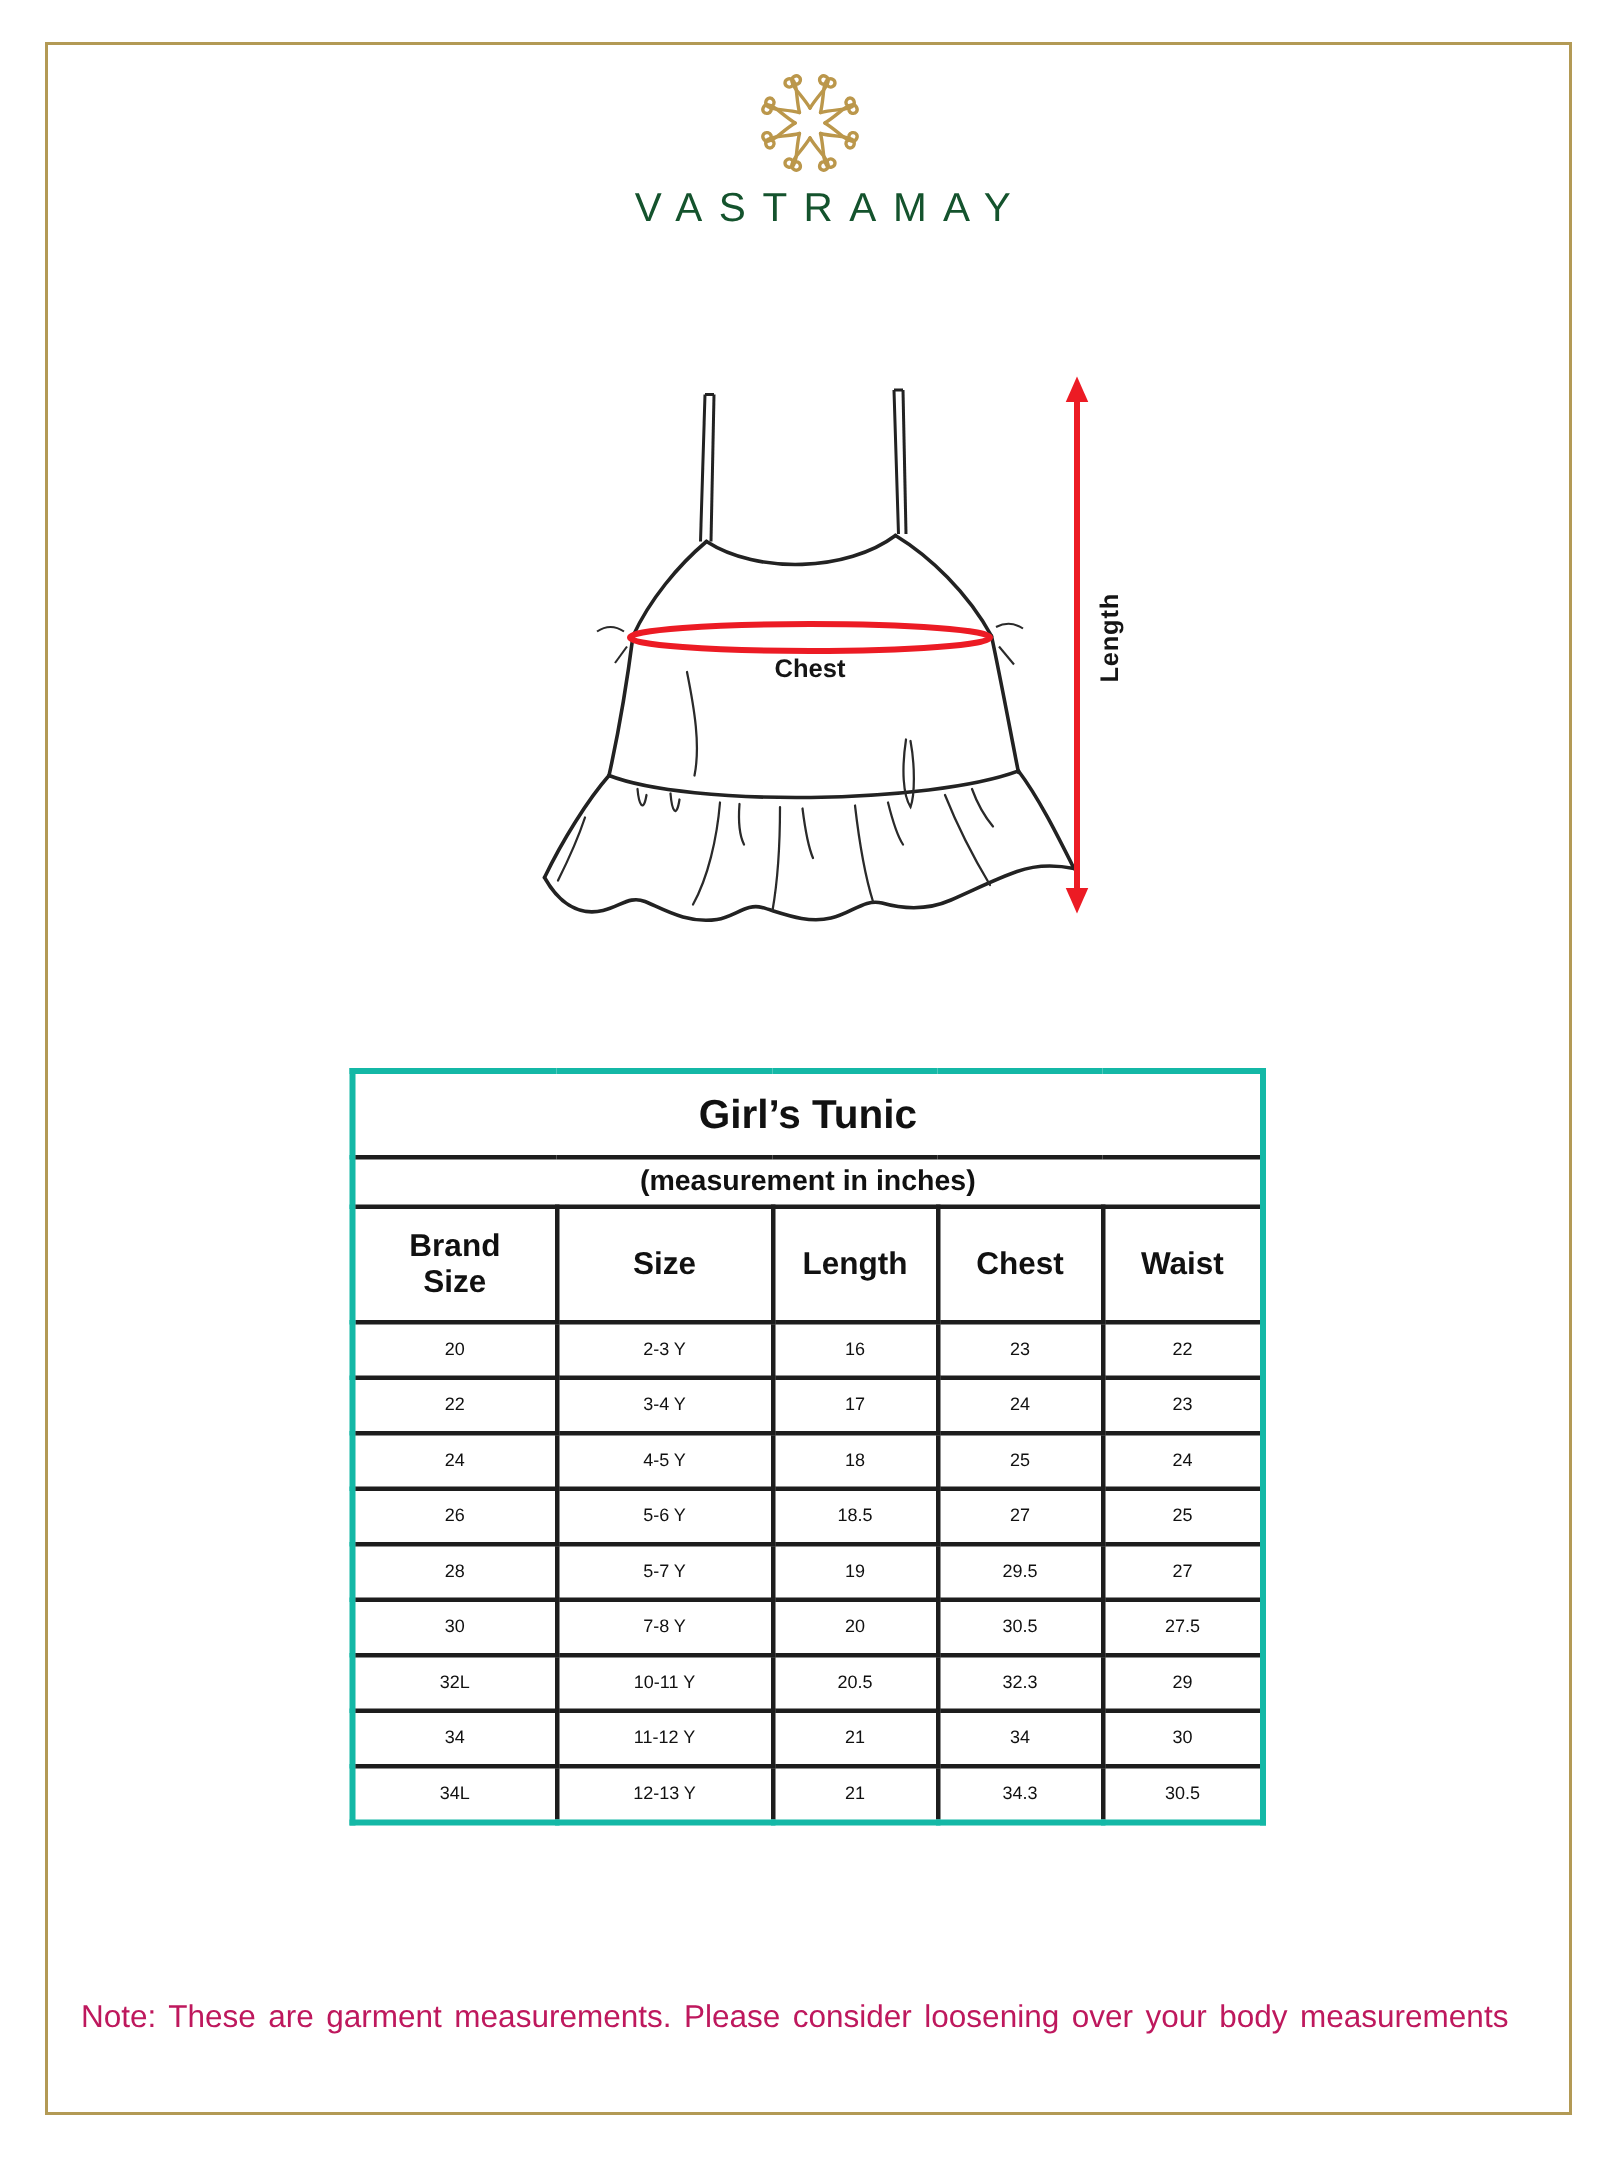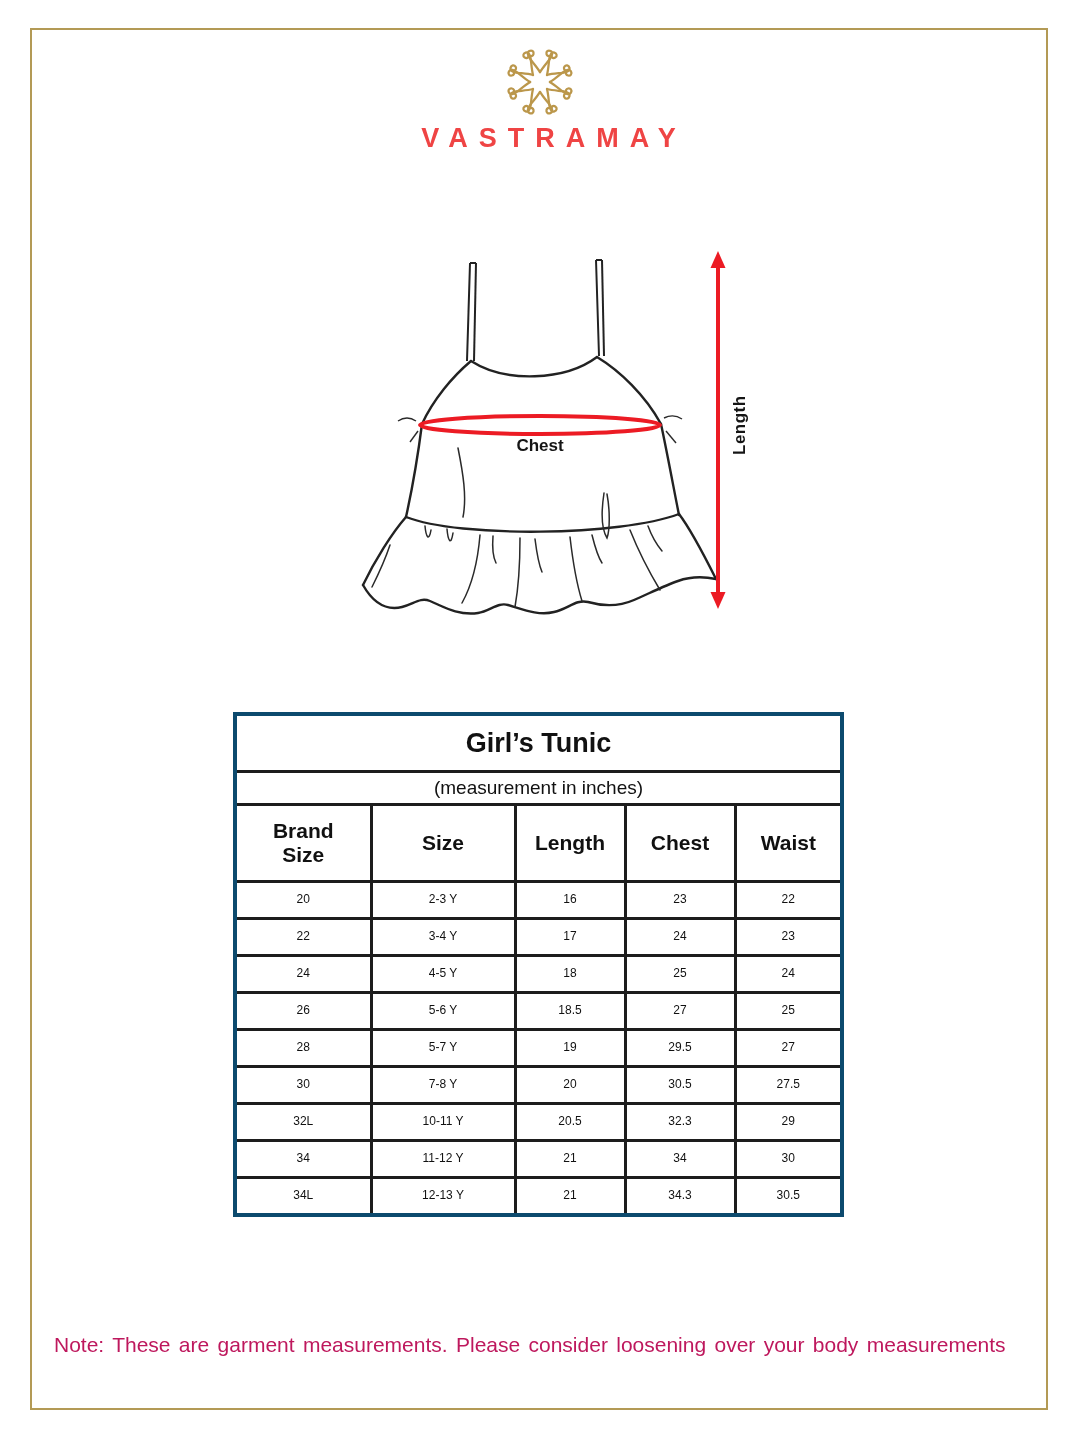--- a/index.html
+++ b/index.html
@@ -8,42 +8,42 @@
     font-family:"Liberation Sans", sans-serif;color:#1c1c1c;overflow:hidden;
   }
   .frame{
     position:absolute;left:30px;top:28px;width:1014px;height:1378px;
     border:2px solid #b39a55;pointer-events:none;
   }
   
   .logo{position:absolute;top:46px;left:0;width:100%;text-align:center;}
   .logo svg{display:block;margin:0 auto;}
   .brand-name{
-    margin-top:5px;font-size:27px;font-weight:700;letter-spacing:11px;
-    padding-left:28px;color:#ef4444;
+    margin-top:5px;font-size:27px;font-weight:400;letter-spacing:11px;
+    padding-left:28px;color:#14532d;
   }
   
   .figure{position:absolute;left:330px;top:245px;width:450px;height:380px;}
   .figure svg{position:absolute;left:0;top:0;}
   .chest-label{
     position:absolute;left:150px;top:191px;width:120px;text-align:center;
     font-weight:bold;font-size:17px;color:#151515;
   }
   .length-label{
     position:absolute;left:397px;top:100px;width:26px;height:160px;
     writing-mode:vertical-rl;transform:rotate(180deg);
     display:flex;align-items:center;justify-content:center;
     font-weight:bold;font-size:17px;color:#151515;letter-spacing:.5px;
   }
   
   .size-chart{position:absolute;left:233px;top:712px;}
-  table{border-collapse:collapse;table-layout:fixed;width:607px;border:4px solid #0c4a6e;}
+  table{border-collapse:collapse;table-layout:fixed;width:607px;border:4px solid #14b8a6;}
   td,th{border:3px solid #1d1d1d;text-align:center;vertical-align:middle;color:#111;overflow:hidden;}
   .title-cell{height:52px;font-size:27px;font-weight:bold;}
-  .subtitle-cell{height:28px;font-size:19px;font-weight:normal;}
+  .subtitle-cell{height:28px;font-size:19px;font-weight:bold;}
   th{height:74px;font-size:21px;font-weight:bold;padding:0;}
   th.wrap{padding:0 26px;}
   tbody td{height:32px;font-size:12px;font-weight:normal;line-height:1.1;}
   
   .note{
     position:absolute;left:54px;top:1326px;width:972px;
     font-size:21px;line-height:38px;color:#be185d;word-spacing:2.5px;
   }
   .note .l1{text-align:justify;white-space:nowrap;}
   .note .l2{text-align:right;white-space:nowrap;}

